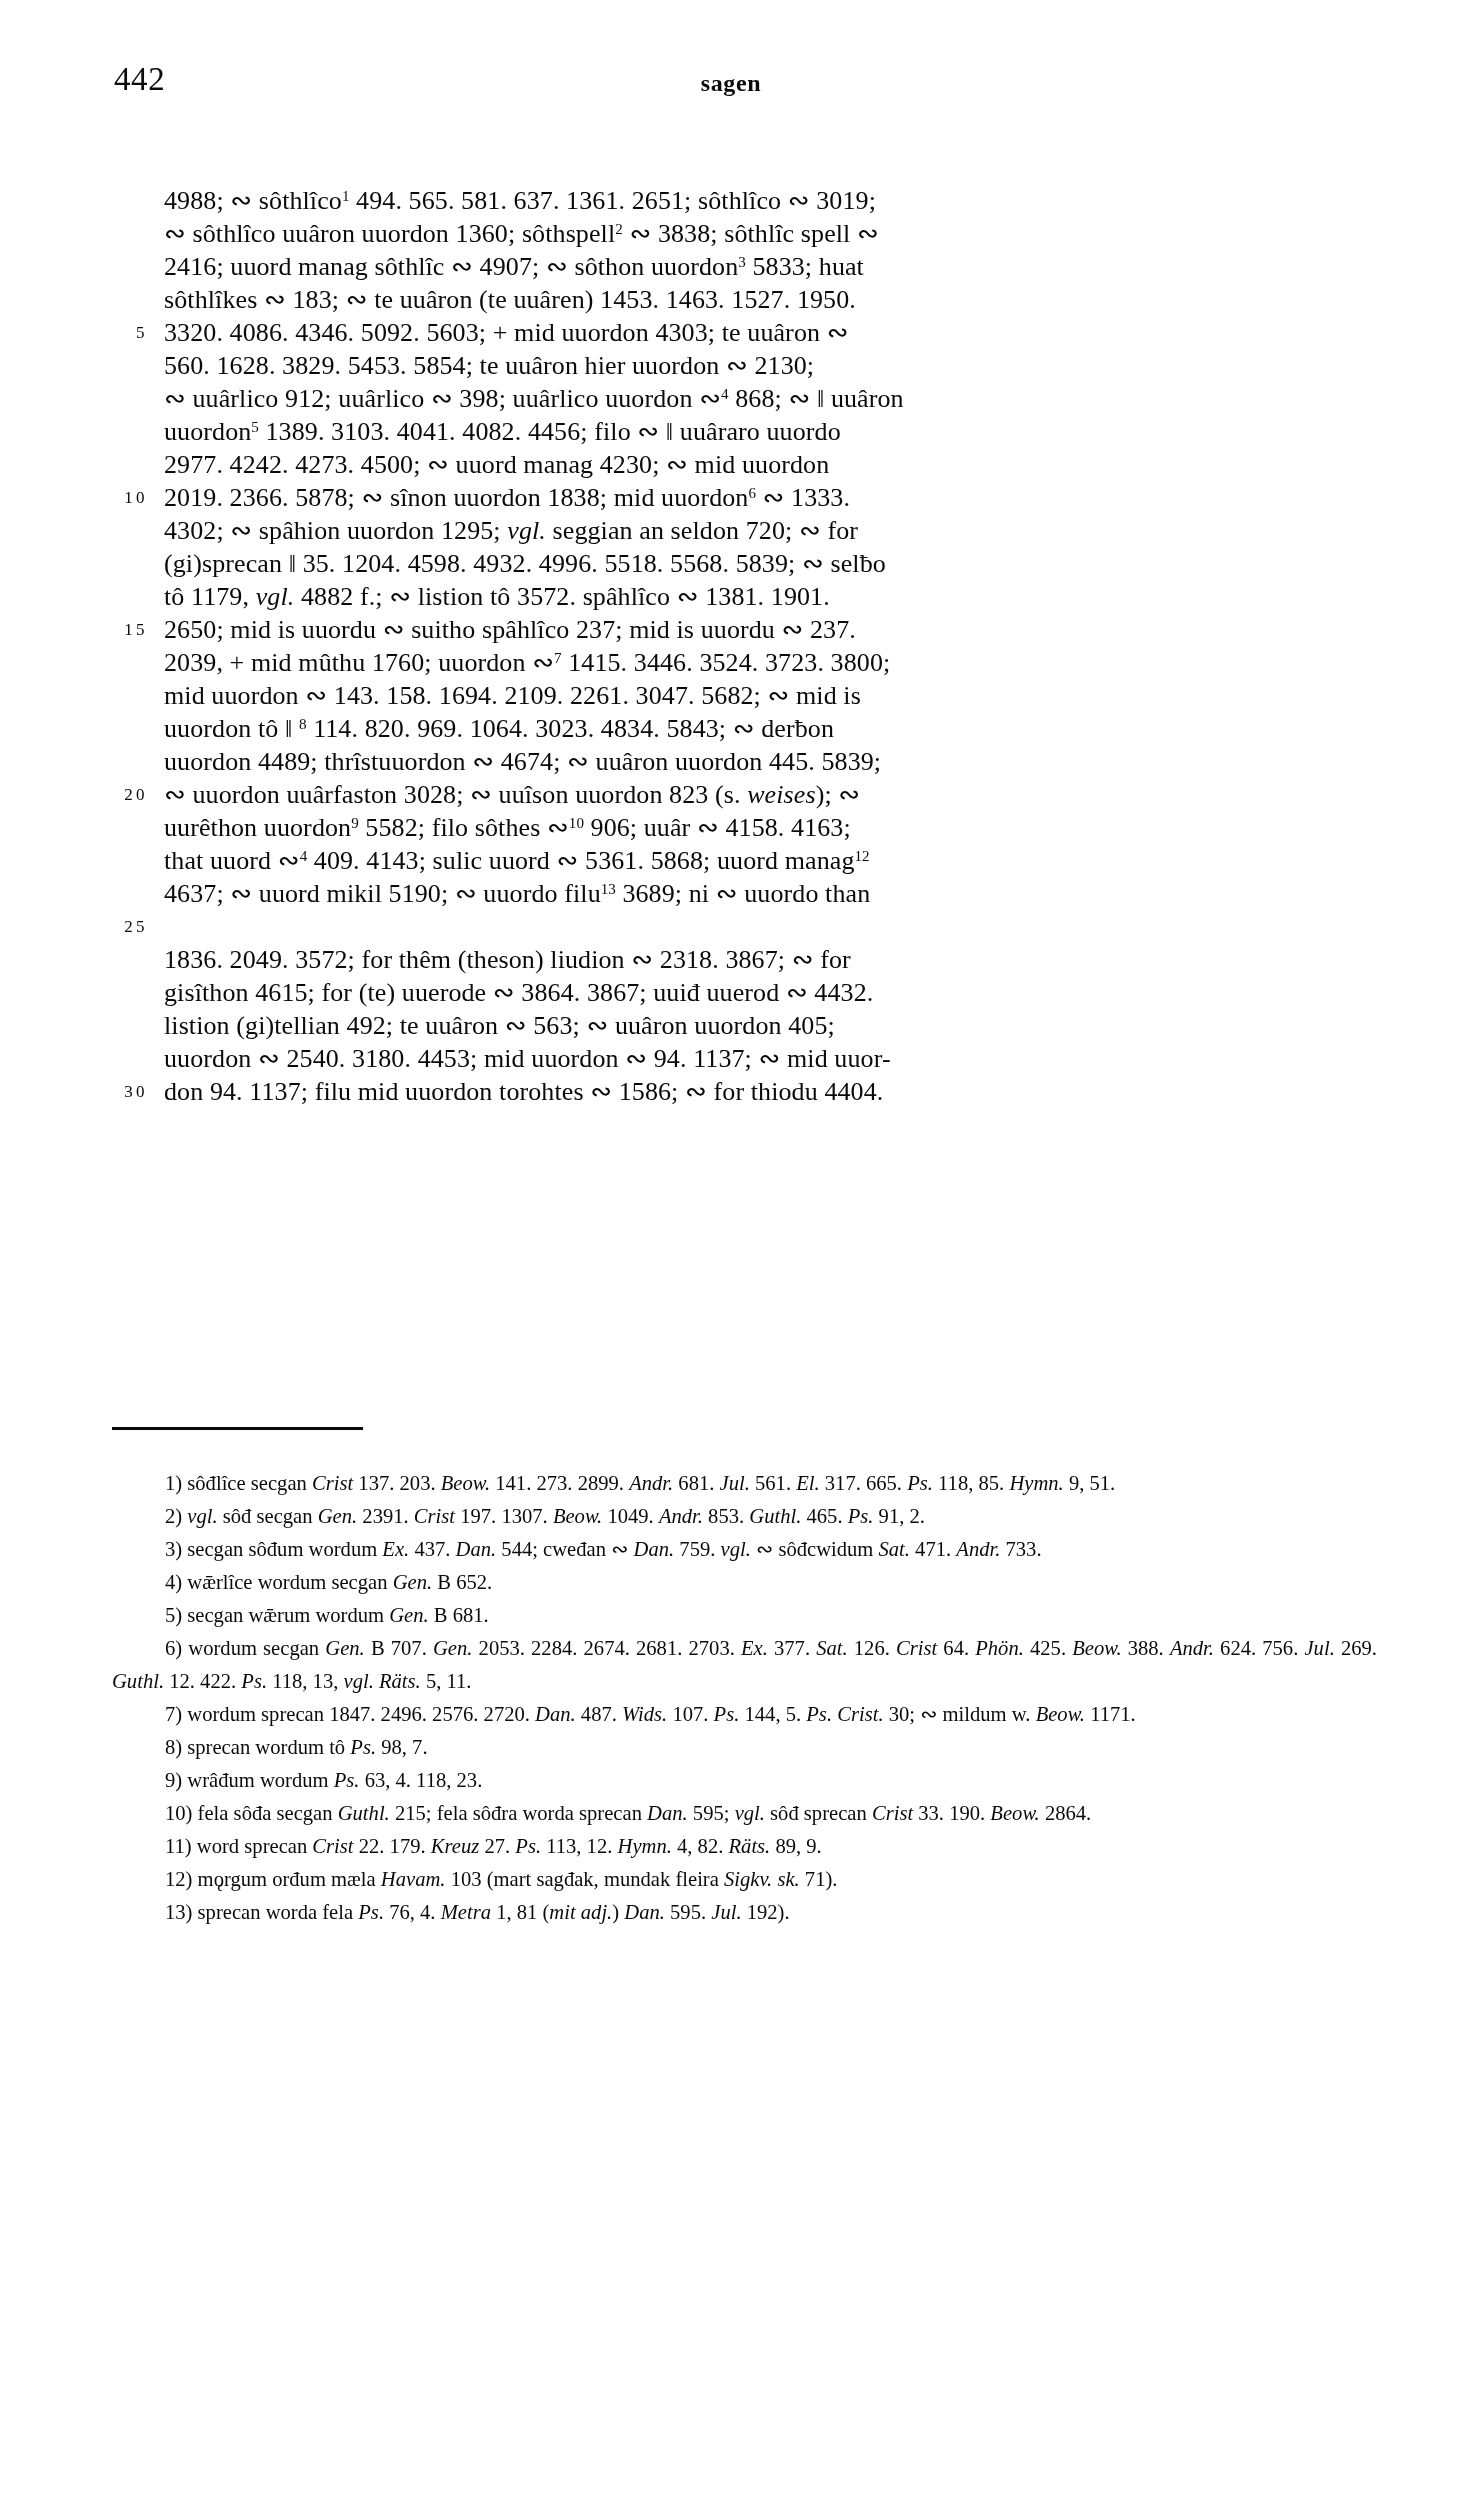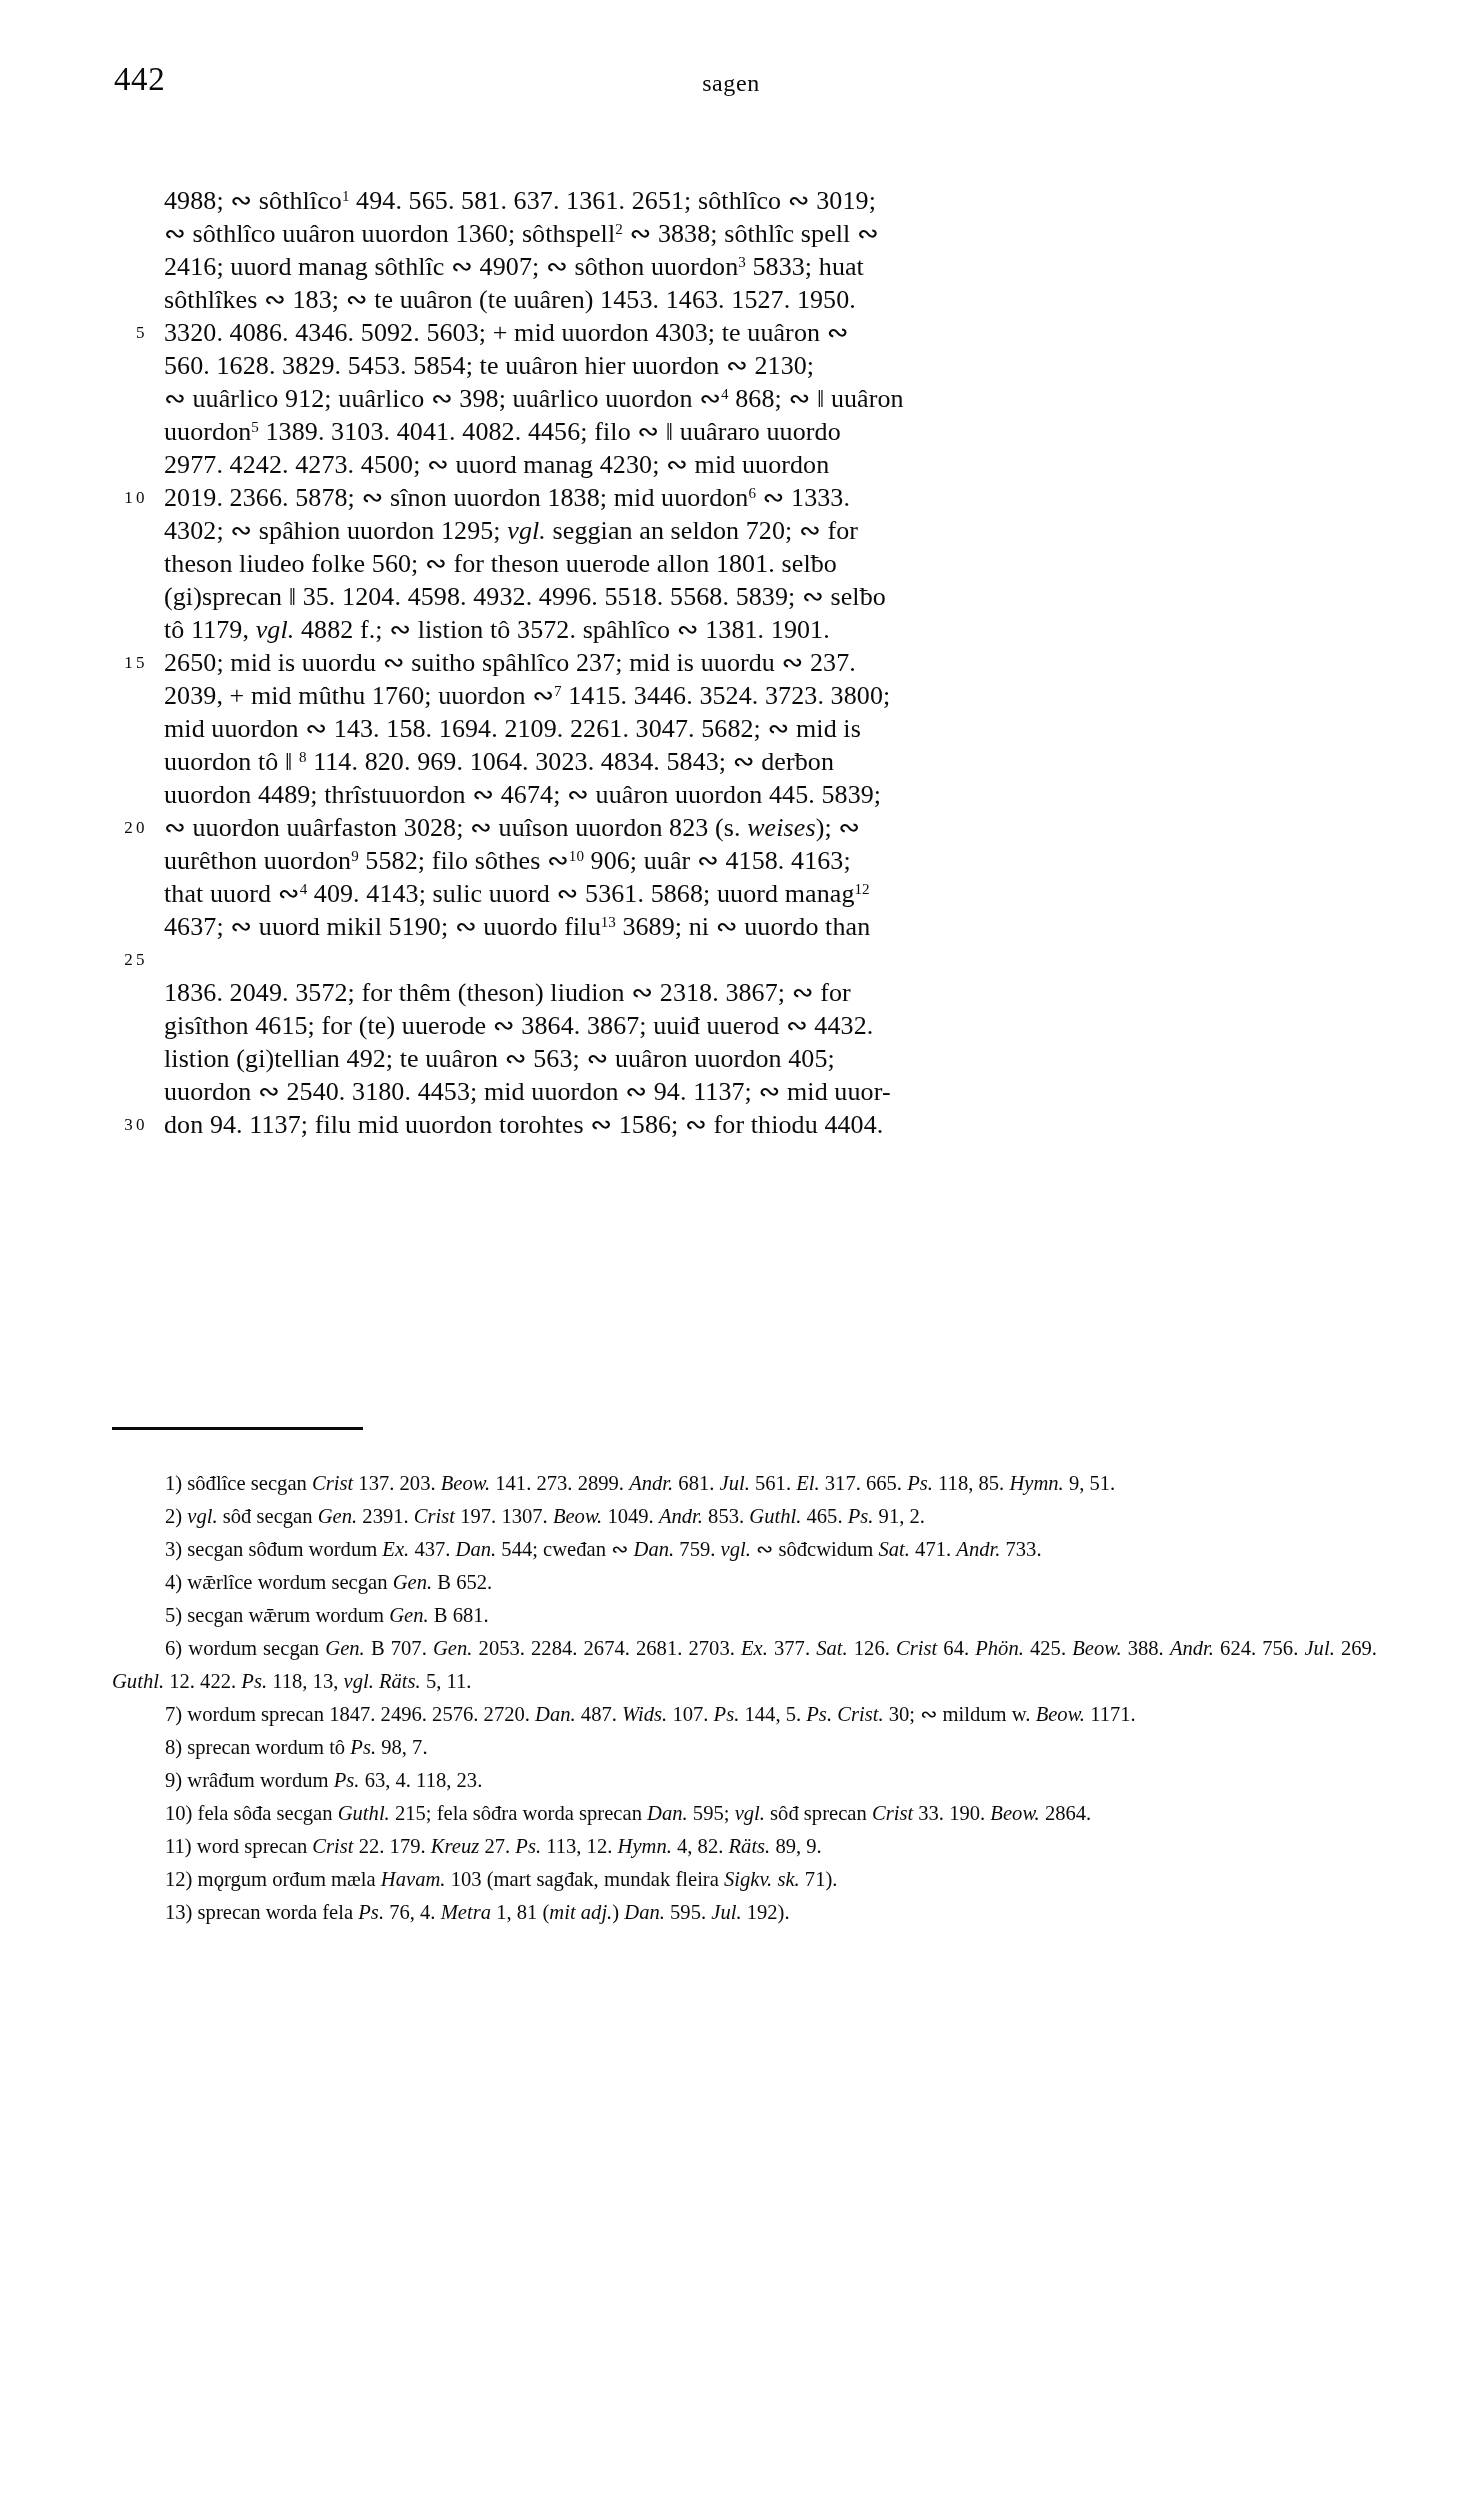--- a/index.html
+++ b/index.html
@@ -33,21 +33,21 @@
     letter-spacing: 0.6px;
     line-height: 1;
   }
   .runtitle {
     position: absolute;
     left: 0;
     top: 8px;
     width: 1462px;
     text-align: center;
     font-size: 24px;
-    font-weight: normal;
+    font-weight: bold;
     letter-spacing: 0.6px;
     line-height: 1;
   }
 
   
   .body-block {
     position: absolute;
     top: 184px;
     left: 164px;
     width: 1210px;
@@ -120,21 +120,20 @@
       <div class="bodyline"><span>∾ sôthlîco uuâron uuordon 1360; sôthspell<span class="sup">2</span> ∾ 3838; sôthlîc spell ∾</span></div>
       <div class="bodyline"><span>2416; uuord manag sôthlîc ∾ 4907; ∾ sôthon uuordon<span class="sup">3</span> 5833; huat</span></div>
       <div class="bodyline"><span>sôthlîkes ∾ 183;  ∾ te uuâron (te uuâren) 1453. 1463. 1527. 1950.</span></div>
       <div class="bodyline"><span class="linenum">5</span><span>3320. 4086. 4346. 5092. 5603;  + mid uuordon 4303; te uuâron ∾</span></div>
       <div class="bodyline"><span>560. 1628. 3829. 5453. 5854;  te uuâron hier uuordon ∾ 2130;</span></div>
       <div class="bodyline"><span>∾ uuârlico 912; uuârlico ∾ 398; uuârlico uuordon ∾<span class="sup">4</span> 868; ∾ ‖ uuâron</span></div>
       <div class="bodyline"><span>uuordon<span class="sup">5</span> 1389. 3103. 4041. 4082. 4456;  filo ∾ ‖ uuâraro uuordo</span></div>
       <div class="bodyline"><span>2977. 4242. 4273. 4500;  ∾ uuord manag 4230;  ∾ mid uuordon</span></div>
       <div class="bodyline"><span class="linenum">10</span><span>2019. 2366. 5878;  ∾ sînon uuordon 1838; mid uuordon<span class="sup">6</span> ∾ 1333.</span></div>
       <div class="bodyline"><span>4302; ∾ spâhion uuordon 1295; <i>vgl.</i> seggian an seldon 720;  ∾ for</span></div>
-      <div class="bodyline"><span>theson liudeo folke 560;  ∾ for theson uuerode allon 1801.  selƀo</span></div>
       <div class="bodyline"><span>(gi)sprecan ‖ 35. 1204. 4598. 4932. 4996. 5518. 5568. 5839;  ∾ selƀo</span></div>
       <div class="bodyline"><span>tô 1179,  <i>vgl.</i> 4882 f.;  ∾ listion tô 3572.  spâhlîco ∾ 1381. 1901.</span></div>
       <div class="bodyline"><span class="linenum">15</span><span>2650; mid is uuordu ∾ suitho spâhlîco 237; mid is uuordu ∾ 237.</span></div>
       <div class="bodyline"><span>2039, + mid mûthu 1760; uuordon ∾<span class="sup">7</span> 1415. 3446. 3524. 3723. 3800;</span></div>
       <div class="bodyline"><span>mid uuordon ∾ 143. 158. 1694. 2109. 2261. 3047. 5682;  ∾ mid is</span></div>
       <div class="bodyline"><span>uuordon tô ‖ <span class="sup">8</span> 114. 820. 969. 1064. 3023. 4834. 5843;  ∾ derƀon</span></div>
       <div class="bodyline"><span>uuordon 4489; thrîstuuordon ∾ 4674;  ∾ uuâron uuordon 445. 5839;</span></div>
       <div class="bodyline"><span class="linenum">20</span><span>∾ uuordon uuârfaston 3028;  ∾ uuîson uuordon 823  (s. <i>weises</i>);  ∾</span></div>
       <div class="bodyline"><span>uurêthon uuordon<span class="sup">9</span> 5582; filo sôthes ∾<span class="sup">10</span> 906; uuâr ∾ 4158. 4163;</span></div>
       <div class="bodyline"><span>that uuord ∾<span class="sup">4</span> 409. 4143; sulic uuord ∾ 5361. 5868; uuord manag<span class="sup">12</span></span></div>

